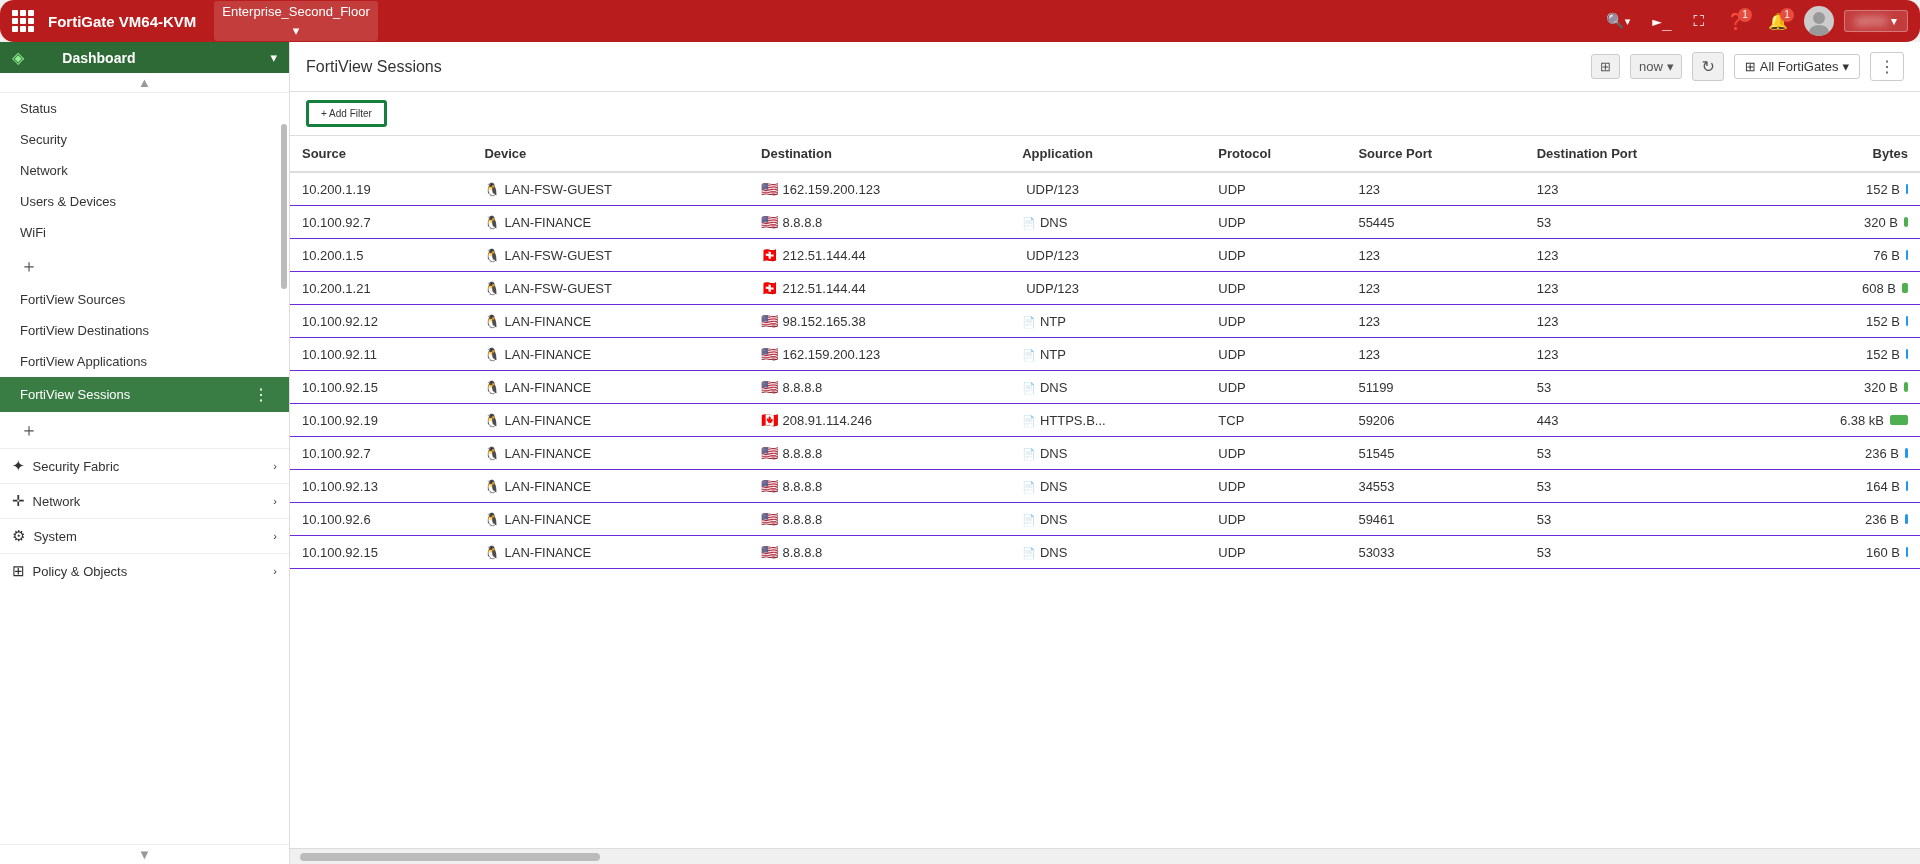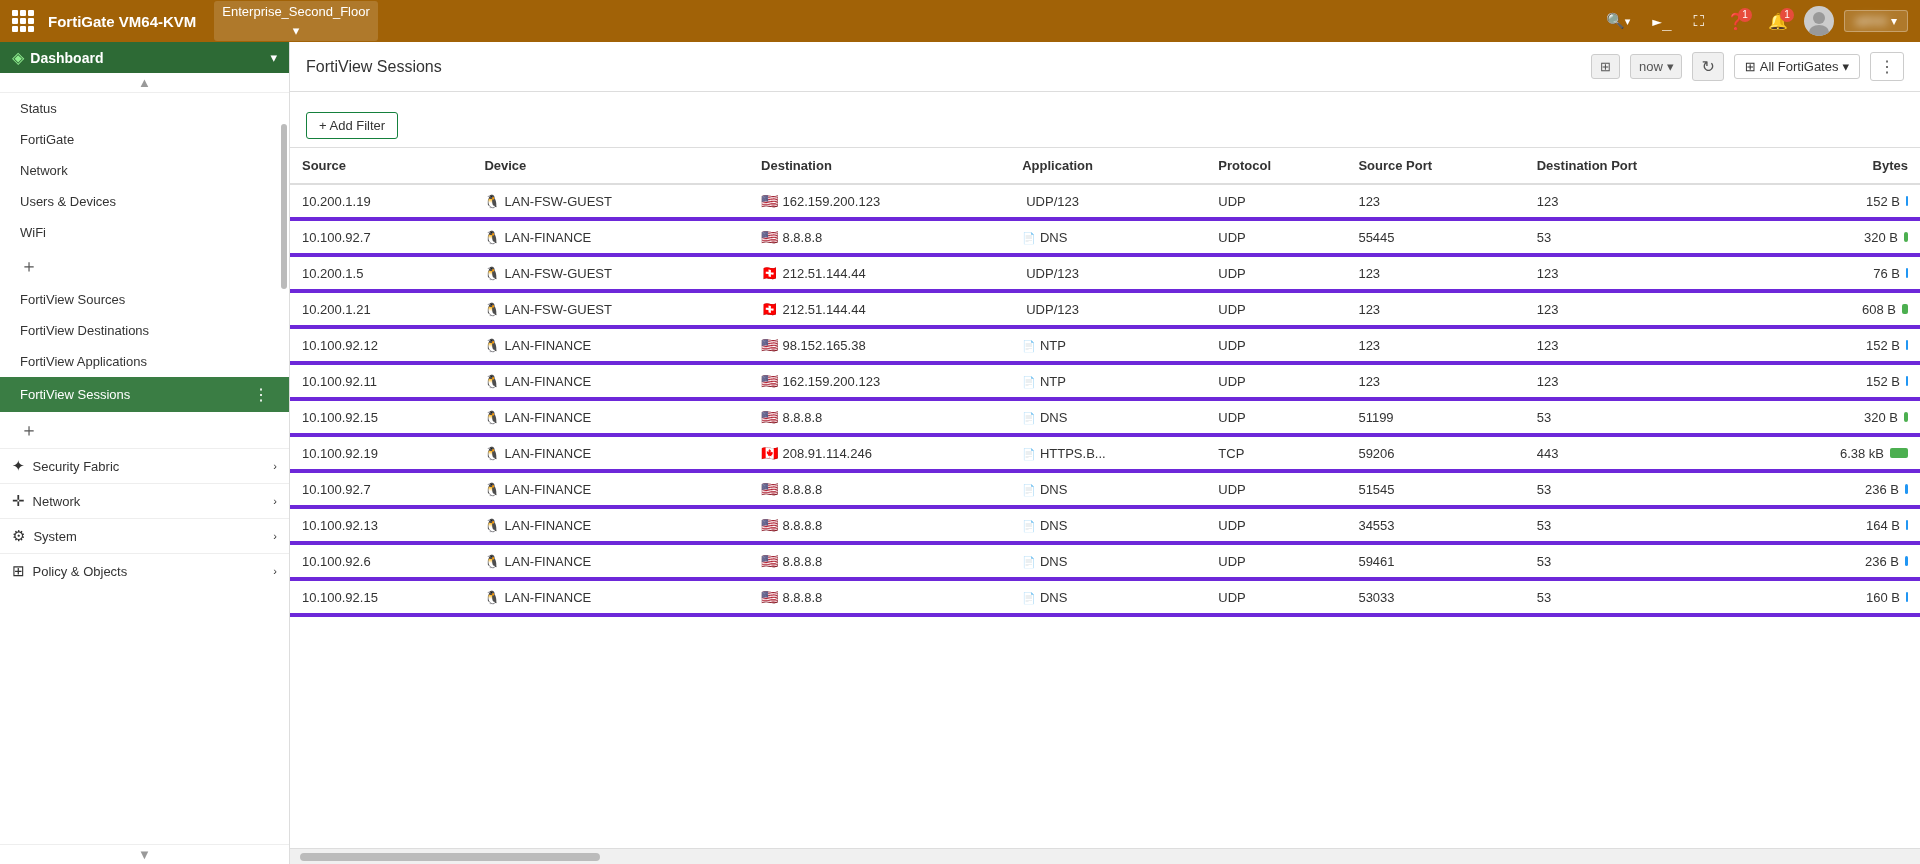--- a/index.html
+++ b/index.html
@@ -1,45 +1,46 @@
 <!DOCTYPE html>
 <html><head>
   <meta charset="utf-8">
   <style>
     * { margin: 0; padding: 0; box-sizing: border-box; }
     body { font-family: Arial, sans-serif; font-size: 13px; background: #f0f0f0; display: flex; flex-direction: column; height: 864px; overflow: hidden; }
 
     
     .top-header {
-      background: #a16207;
+      background: #b91c1c;
       color: white;
       height: 42px;
       display: flex;
       align-items: center;
       padding: 0 12px;
       flex-shrink: 0;
       gap: 10px;
+      border-radius: 14px;
     }
     .top-header .app-grid-icon { display: grid; grid-template-columns: repeat(3,6px); grid-template-rows: repeat(3,6px); gap: 2px; margin-right: 4px; }
     .top-header .app-grid-icon span { background: white; display: block; width: 6px; height: 6px; border-radius: 1px; }
     .top-header .app-name { font-size: 15px; font-weight: bold; margin-right: 8px; }
     .top-header .device-selector { background: rgba(255,255,255,0.15); border: none; color: white; padding: 3px 8px; border-radius: 3px; font-size: 13px; cursor: pointer; display: flex; align-items: center; gap: 4px; flex-direction: column; }
     .top-header .spacer { flex: 1; }
     .top-header .icon-btn { color: white; cursor: pointer; padding: 4px 6px; font-size: 16px; position: relative; display: flex; align-items: center; }
     .top-header .badge { position: absolute; top: 0; right: 0; background: #e74c3c; color: white; border-radius: 50%; width: 14px; height: 14px; font-size: 10px; display: flex; align-items: center; justify-content: center; }
     .top-header .user-avatar { width: 30px; height: 30px; border-radius: 50%; background: #ccc; display: flex; align-items: center; justify-content: center; overflow: hidden; }
     .top-header .user-name-btn { background: rgba(255,255,255,0.15); border: 1px solid rgba(255,255,255,0.3); color: white; padding: 3px 10px; border-radius: 3px; cursor: pointer; font-size: 12px; }
 
     
     .main-layout { display: flex; flex: 1; overflow: hidden; }
 
     
     .sidebar { width: 290px; background: #fff; border-right: 1px solid #ddd; display: flex; flex-direction: column; overflow-y: auto; flex-shrink: 0; }
     .sidebar-top { background: #2d6a35; color: white; padding: 6px 12px; display: flex; align-items: center; gap: 6px; }
-    .sidebar-top .dashboard-label { font-size: 14px; font-weight: bold; }
+    .sidebar-top .dashboard-label { font-size: 14px; font-weight: bold; margin-left: 32px; }
     .sidebar-top .expand-icon { margin-left: auto; cursor: pointer; }
 
     .sidebar-section { padding: 0; }
     .sidebar-item { padding: 8px 20px; cursor: pointer; color: #333; font-size: 13px; display: flex; align-items: center; gap: 6px; }
     .sidebar-item.active { background: #3a7d44; color: white; }
     .sidebar-item.active .three-dots { color: white; }
 
     .sidebar-add-btn { padding: 6px 20px; color: #555; cursor: pointer; font-size: 18px; display: flex; align-items: center; }
 
     .sidebar-group { padding: 8px 12px; cursor: pointer; color: #333; font-size: 13px; display: flex; align-items: center; gap: 8px; border-top: 1px solid #eee; }
@@ -52,29 +53,29 @@
     
     .content-header { background: white; padding: 10px 16px; border-bottom: 1px solid #ddd; display: flex; align-items: center; gap: 10px; }
     .content-header .title { font-size: 16px; color: #333; font-weight: normal; flex: 1; }
     .content-header .icon-btn2 { background: #f0f0f0; border: 1px solid #ccc; border-radius: 3px; padding: 4px 8px; cursor: pointer; color: #555; font-size: 13px; display: flex; align-items: center; gap: 4px; }
     .content-header .refresh-btn { background: #f0f0f0; border: 1px solid #ccc; border-radius: 3px; padding: 4px 8px; cursor: pointer; color: #555; font-size: 16px; }
     .content-header .dropdown-btn { background: white; border: 1px solid #ccc; border-radius: 3px; padding: 4px 10px; cursor: pointer; color: #333; font-size: 13px; display: flex; align-items: center; gap: 4px; }
     .content-header .more-btn { background: white; border: 1px solid #ccc; border-radius: 3px; padding: 4px 8px; cursor: pointer; color: #555; font-size: 16px; }
 
     
     .filter-bar { background: white; padding: 8px 16px; border-bottom: 1px solid #ddd; display: flex; align-items: center; gap: 8px; }
-    .add-filter-btn { background: white; border: 1px solid #15803d; border-radius: 3px; padding: 5px 12px; cursor: pointer; color: #333; font-size: 13px; display: flex; align-items: center; gap: 4px; margin-top: 12px; }
+    .add-filter-btn { background: white; border: 3px solid #15803d; border-radius: 3px; padding: 5px 12px; cursor: pointer; color: #333; font-size: 10px; display: flex; align-items: center; gap: 4px; }
     .filter-search { flex: 1; border: none; outline: none; font-size: 13px; padding: 4px; }
 
     
     .table-container { flex: 1; overflow: auto; background: white; margin: 0; position: relative; }
     table { width: 100%; border-collapse: collapse; font-size: 13px; }
     thead th { background: white; padding: 10px 12px; text-align: left; border-bottom: 2px solid #ddd; font-weight: 600; color: #333; position: sticky; top: 0; z-index: 1; white-space: nowrap; }
     thead th:last-child { text-align: right; }
-    tbody tr { border-bottom: 4px solid #6d28d9; }
+    tbody tr { border-bottom: 1px solid #6d28d9; }
     tbody td { padding: 8px 12px; color: #333; white-space: nowrap; }
     tbody td:last-child { text-align: right; }
     .flag { font-size: 14px; margin-right: 4px; }
     .device-icon { margin-right: 4px; color: #555; }
     .app-icon { margin-right: 4px; font-size: 11px; color: #666; }
     .bar-cell { display: flex; align-items: center; justify-content: flex-end; gap: 6px; text-align: center; }
     .bar { height: 10px; background: #4caf50; border-radius: 2px; min-width: 2px; }
     .bar.blue { background: #2196f3; }
     .bar.green { background: #4caf50; }
 
@@ -140,21 +141,21 @@
       <span class="dashboard-label">Dashboard</span>
       <span class="expand-icon">▾</span>
     </div>
     <div class="sidebar-scroll-up">▲</div>
 
     <div class="sidebar-section">
       <div class="sidebar-item">
         <span>Status</span>
       </div>
       <div class="sidebar-item">
-        <span>FortiGate</span>
+        <span>Security</span>
       </div>
       <div class="sidebar-item">
         <span>Network</span>
       </div>
       <div class="sidebar-item">
         <span>Users &amp; Devices</span>
       </div>
       <div class="sidebar-item">
         <span>WiFi</span>
       </div>

